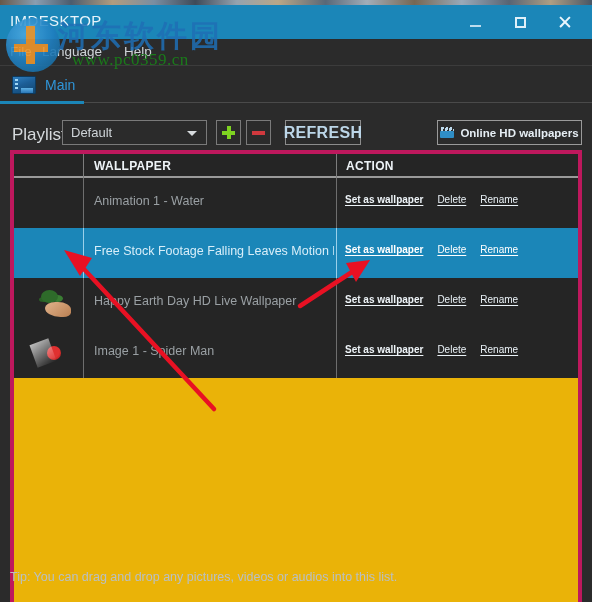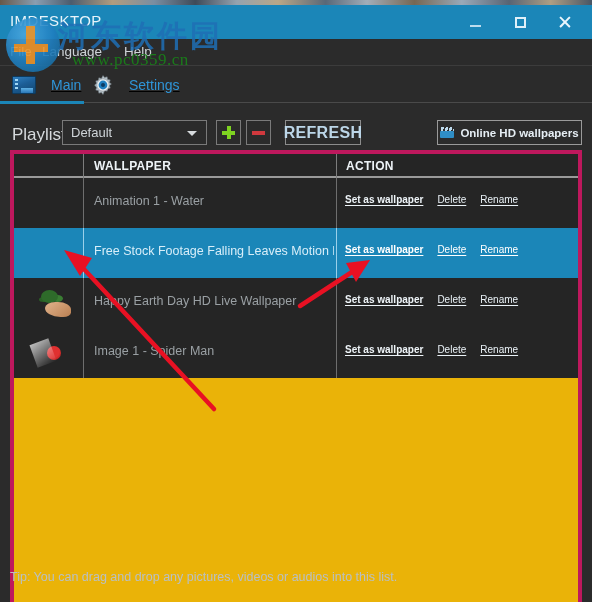--- a/index.html
+++ b/index.html
@@ -66,21 +66,21 @@
   .menu-item.m1 { left: 42px; }
   .menu-item.m2 { left: 124px; }
 
   
   .tabbar {
     position: absolute; left: 0; top: 67px; width: 592px; height: 36px;
     background: #2b2b2b;
   }
   .tab {
     position: absolute; top: 0; height: 36px;
-    display: flex; align-items: center; gap: 15px; text-decoration: underline;
+    display: flex; align-items: center; gap: 9px;
   }
   .tab.t0 { left: 12px; }
   .tab.t1 { left: 92px; }
   .tab-label { font-size: 14px; color: #2f95d8; }
   .tabline-active {
     position: absolute; left: 0; top: 101px; width: 84px; height: 3px;
     background: #1b86b8;
   }
   .tabline-rest {
     position: absolute; left: 84px; top: 102px; width: 508px; height: 1px;
@@ -326,33 +326,20 @@
   <div class="menubar">
     <div class="menu-item m0">File</div>
     <div class="menu-item m1">Language</div>
     <div class="menu-item m2">Help</div>
   </div>
 
   <div class="tabbar">
     <div class="tab t0">
       <span class="ico-monitor"></span>
       <span class="tab-label">Main</span>
-    </div>
-    <div class="tab t1">
-      <span class="ico-gear">
-        <svg width="22" height="22" viewBox="0 0 22 22">
-          <g fill="#b9c3c9" stroke="#6f7b83" stroke-width="0.6">
-            <path d="M11 1.6 l1.6 2.0 2.5-.8 .5 2.6 2.6 .5-.8 2.5 2.0 1.6-2.0 1.6 .8 2.5-2.6 .5-.5 2.6-2.5-.8L11 20.4 9.4 18.4l-2.5 .8-.5-2.6-2.6-.5 .8-2.5L2.6 11l2.0-1.6-.8-2.5 2.6-.5 .5-2.6 2.5 .8z"></path>
-          </g>
-          <circle cx="11" cy="11" r="6.2" fill="#e9eef1" stroke="#7b868d" stroke-width="0.6"></circle>
-          <circle cx="11" cy="11" r="4.4" fill="#1f7fc0"></circle>
-          <circle cx="11" cy="11" r="2.0" fill="#0d3c63"></circle>
-        </svg>
-      </span>
-      <span class="tab-label">Settings</span>
     </div>
   </div>
   <div class="tabline-active"></div>
   <div class="tabline-rest"></div>
 
   <div class="toolbar">
     <div class="pl-label">Playlist:</div>
 
     <div class="pl-select">
       <span class="val">Default</span>

